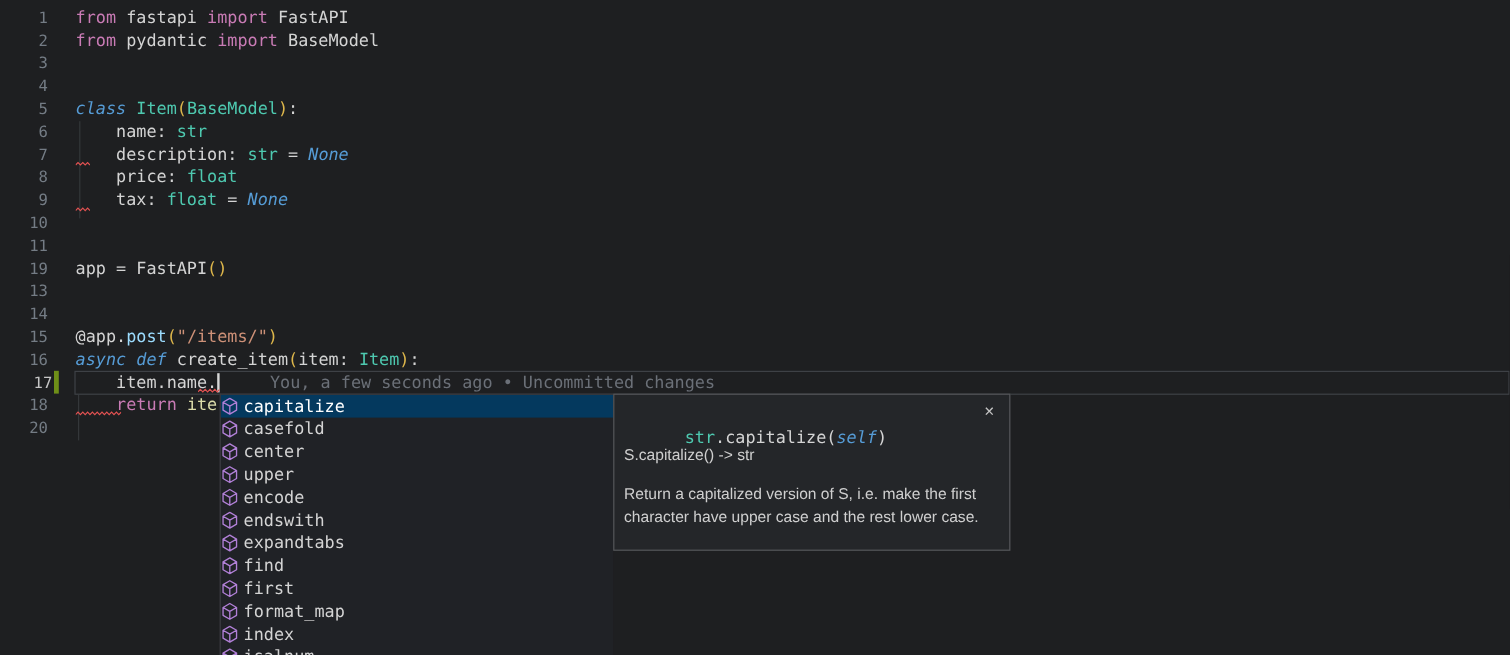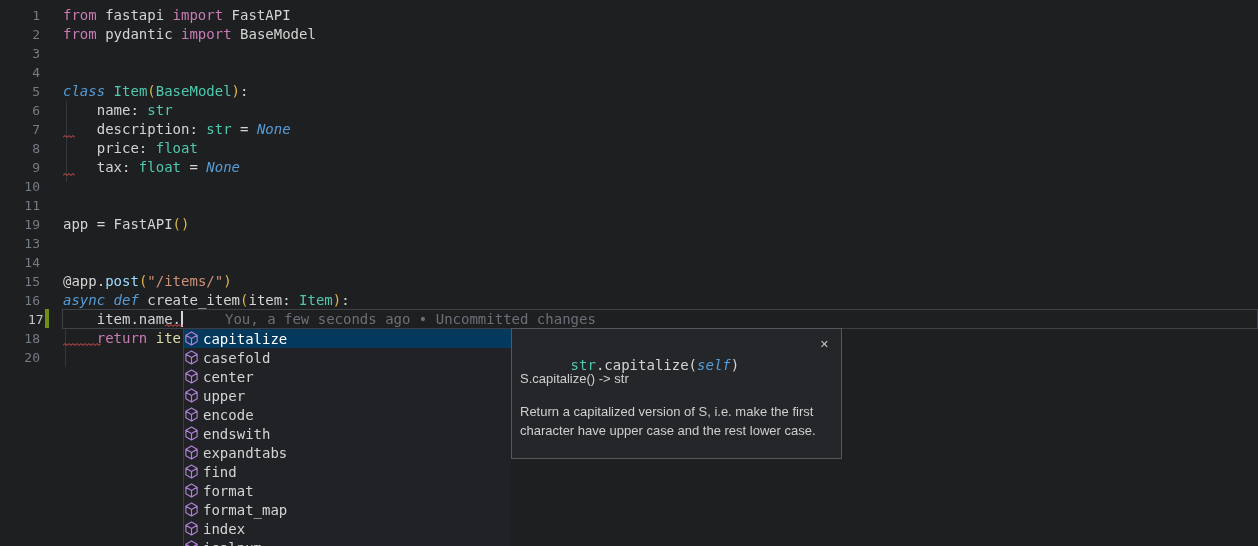--- a/index.html
+++ b/index.html
@@ -181,21 +181,21 @@
       <div class="suggest-row">
     <svg class="kind-icon" width="15" height="15" viewBox="0 0 16 16">
       <path d="M8 1 L14 4.5 L14 11.5 L8 15 L2 11.5 L2 4.5 Z M2 4.5 L8 8 L14 4.5 M8 8 L8 15"></path>
     </svg>
     <span class="suggest-label">find</span>
   </div>
       <div class="suggest-row">
     <svg class="kind-icon" width="15" height="15" viewBox="0 0 16 16">
       <path d="M8 1 L14 4.5 L14 11.5 L8 15 L2 11.5 L2 4.5 Z M2 4.5 L8 8 L14 4.5 M8 8 L8 15"></path>
     </svg>
-    <span class="suggest-label">format</span>
+    <span class="suggest-label">first</span>
   </div>
       <div class="suggest-row">
     <svg class="kind-icon" width="15" height="15" viewBox="0 0 16 16">
       <path d="M8 1 L14 4.5 L14 11.5 L8 15 L2 11.5 L2 4.5 Z M2 4.5 L8 8 L14 4.5 M8 8 L8 15"></path>
     </svg>
     <span class="suggest-label">format_map</span>
   </div>
       <div class="suggest-row">
     <svg class="kind-icon" width="15" height="15" viewBox="0 0 16 16">
       <path d="M8 1 L14 4.5 L14 11.5 L8 15 L2 11.5 L2 4.5 Z M2 4.5 L8 8 L14 4.5 M8 8 L8 15"></path>

